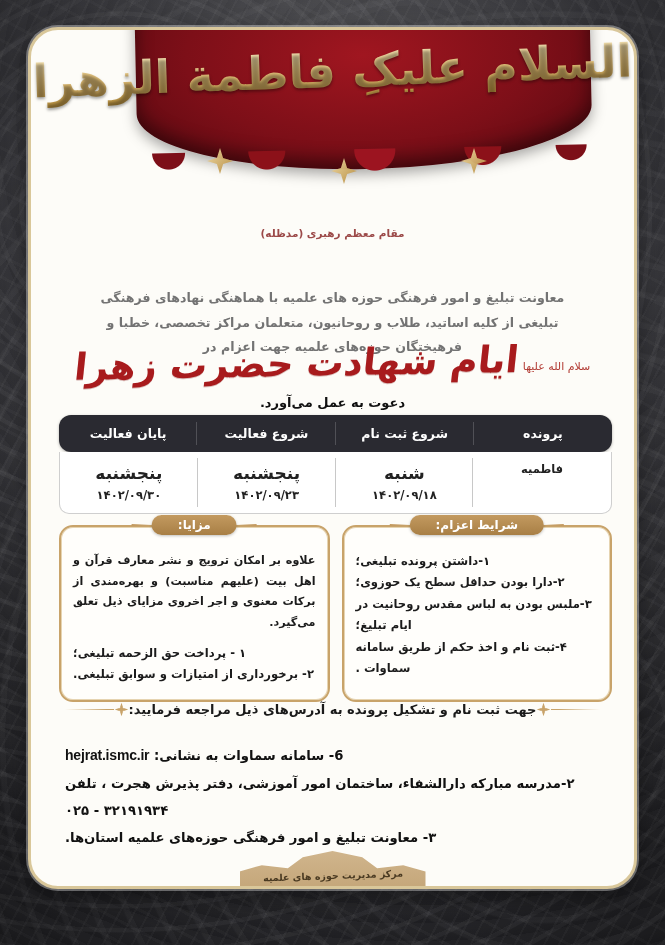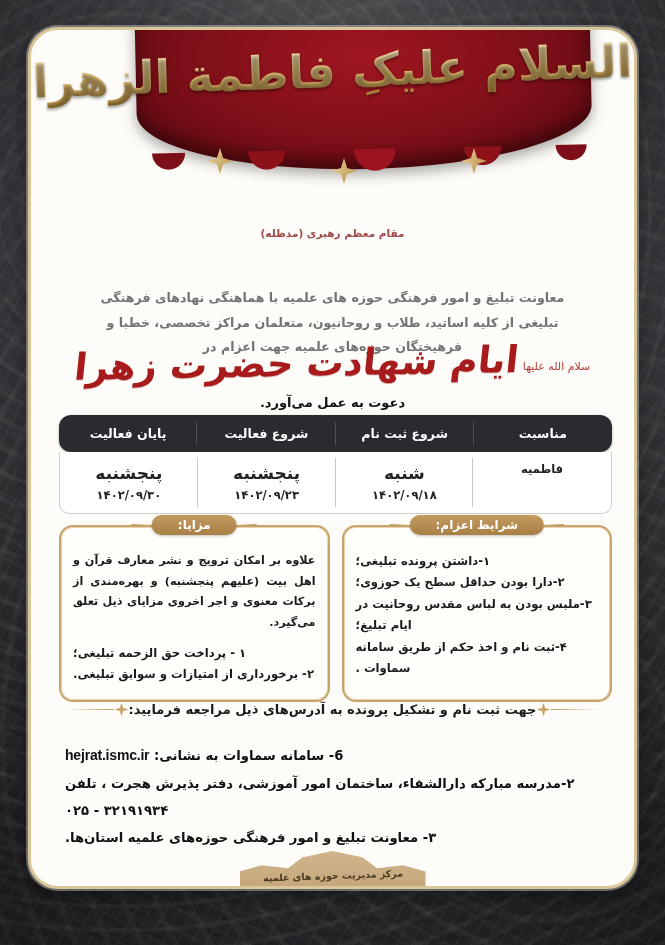--- a/index.html
+++ b/index.html
@@ -436,21 +436,21 @@
     <div class="intro">معاونت تبلیغ و امور فرهنگی حوزه های علمیه با هماهنگی نهادهای فرهنگی تبلیغی از کلیه اساتید، طلاب و روحانیون، متعلمان مراکز تخصصی، خطبا و فرهیختگان حوزه‌های علمیه جهت اعزام در</div>
 
     <div class="occasion-wrap">
       <span class="occasion-sup">سلام الله علیها</span>
       <span class="occasion">ایام شهادت حضرت زهرا</span>
       <div class="invite">دعوت به عمل می‌آورد.</div>
     </div>
 
     <div class="table">
       <div class="table-head">
-        <div class="th">مناسبت</div>
+        <div class="th">پرونده</div>
         <div class="th">شروع ثبت نام</div>
         <div class="th">شروع فعالیت</div>
         <div class="th">پایان فعالیت</div>
       </div>
       <div class="table-body">
         <div class="td">
           <span class="d-date">فاطمیه</span>
         </div>
         <div class="td">
           <span class="d-day">شنبه</span>
@@ -474,21 +474,21 @@
         <ul>
           <li>۱-داشتن پرونده تبلیغی؛</li>
           <li>۲-دارا بودن حداقل سطح یک حوزوی؛</li>
           <li>۳-ملبس بودن به لباس مقدس روحانیت در ایام تبلیغ؛</li>
           <li>۴-ثبت نام و اخذ حکم از طریق سامانه سماوات .</li>
         </ul>
       </div>
 
       <div class="box benefits">
         <div class="box-title">مزایا:</div>
-        <p class="lead">علاوه بر امکان ترویج و نشر معارف قرآن و اهل بیت (علیهم پنجشنبه) و بهره‌مندی از برکات معنوی و اجر اخروی مزایای ذیل تعلق می‌گیرد.</p>
+        <p class="lead">علاوه بر امکان ترویج و نشر معارف قرآن و اهل بیت (علیهم مناسبت) و بهره‌مندی از برکات معنوی و اجر اخروی مزایای ذیل تعلق می‌گیرد.</p>
         <ul>
           <li>۱ - پرداخت حق الزحمه تبلیغی؛</li>
           <li>۲- برخورداری از امتیازات و سوابق تبلیغی.</li>
         </ul>
       </div>
 
     </div>
 
     <div class="contact">
       <div class="contact-head">

